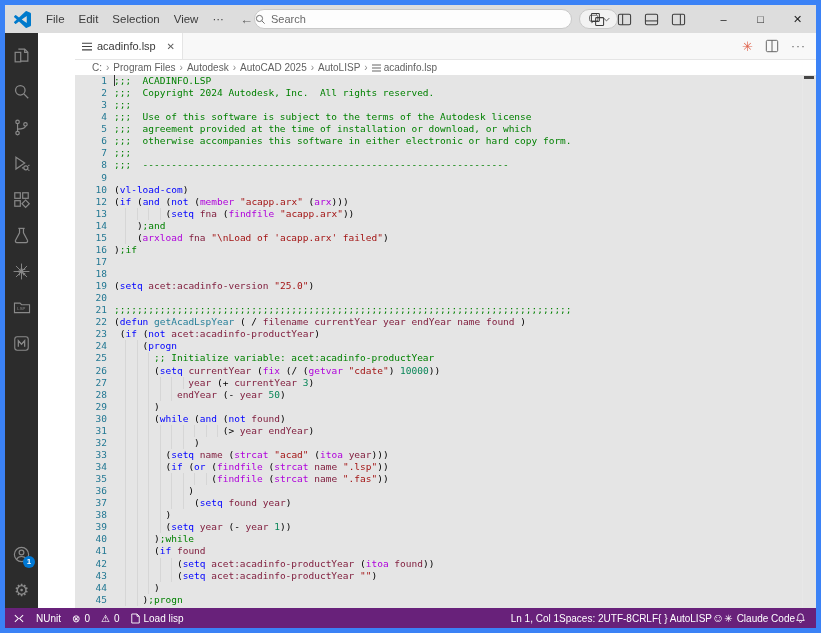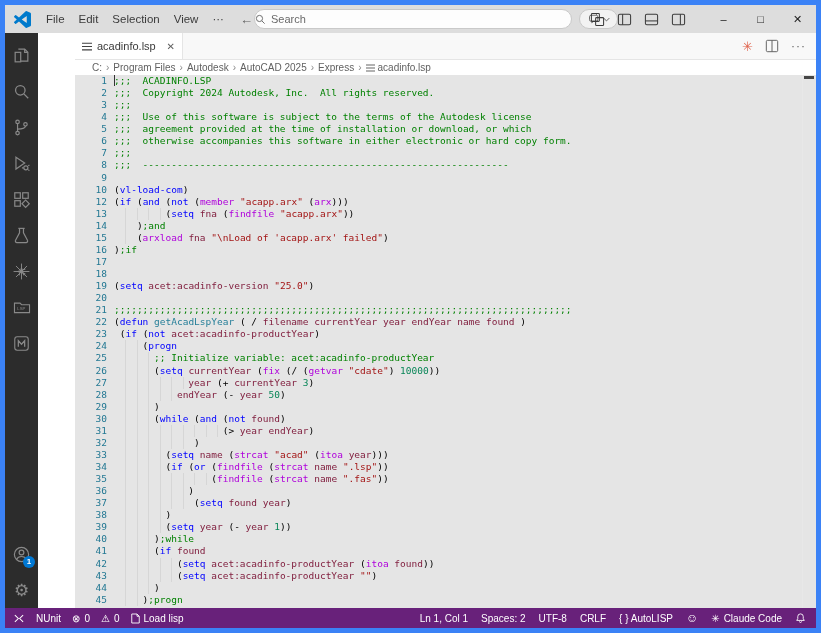--- a/index.html
+++ b/index.html
@@ -65,21 +65,21 @@
   .caret { position:absolute; left:0; top:0; bottom:1px; border-left:1.5px solid #333; }
   .c{color:#008000}.k{color:#0000ff}.b{color:#af00db}.s{color:#a31515}
   .v{color:#811f3f}.n{color:#098658}.p{color:#000}.t{color:#267f99}
   .sb-gutter { position:absolute; top:0; right:13px; bottom:0; border-left:1px solid #e8e8e8; }
   .overview-cursor-mark { position:absolute; top:1px; right:2px; width:10px; height:3px; background:#464646; }
 
   
   .statusbar { position:absolute; left:0; right:0; bottom:0; height:20px; background:#68217a;
     color:#ffffff; display:flex; align-items:center; font-size:10px; }
   .sb-left { display:flex; align-items:center; gap:11px; padding-left:8px; }
-  .sb-right { margin-left:auto; display:flex; align-items:center; gap:13px; padding-right:10px; }
+  .sb-right { margin-left:auto; display:flex; align-items:center; gap:0; padding-right:10px; }
   .sb-item { display:flex; align-items:center; gap:4px; white-space:nowrap; }
   .sb-ico { font-size:10px; }
   svg { display:block; }
 </style>
 </head>
 <body>
 
 <div class="window">
 
   <div class="titlebar">
@@ -257,21 +257,21 @@
 
     <div class="breadcrumb" id="breadcrumb">
         <span>C:</span>
         <span class="crumb-sep">›</span>
         <span>Program Files</span>
         <span class="crumb-sep">›</span>
         <span>Autodesk</span>
         <span class="crumb-sep">›</span>
         <span>AutoCAD 2025</span>
         <span class="crumb-sep">›</span>
-        <span>Express</span>
+        <span>AutoLISP</span>
         <span class="crumb-sep">›</span>
         <span class="crumb-file">
           <svg width="9" height="8" viewBox="0 0 12 10" stroke="#616161" stroke-width="1.3">
             <path d="M0 1h12M0 5h12M0 9h12"></path>
           </svg>
           <span>acadinfo.lsp</span>
         </span>
       </div>
 
     <div class="code-area" id="codearea">

